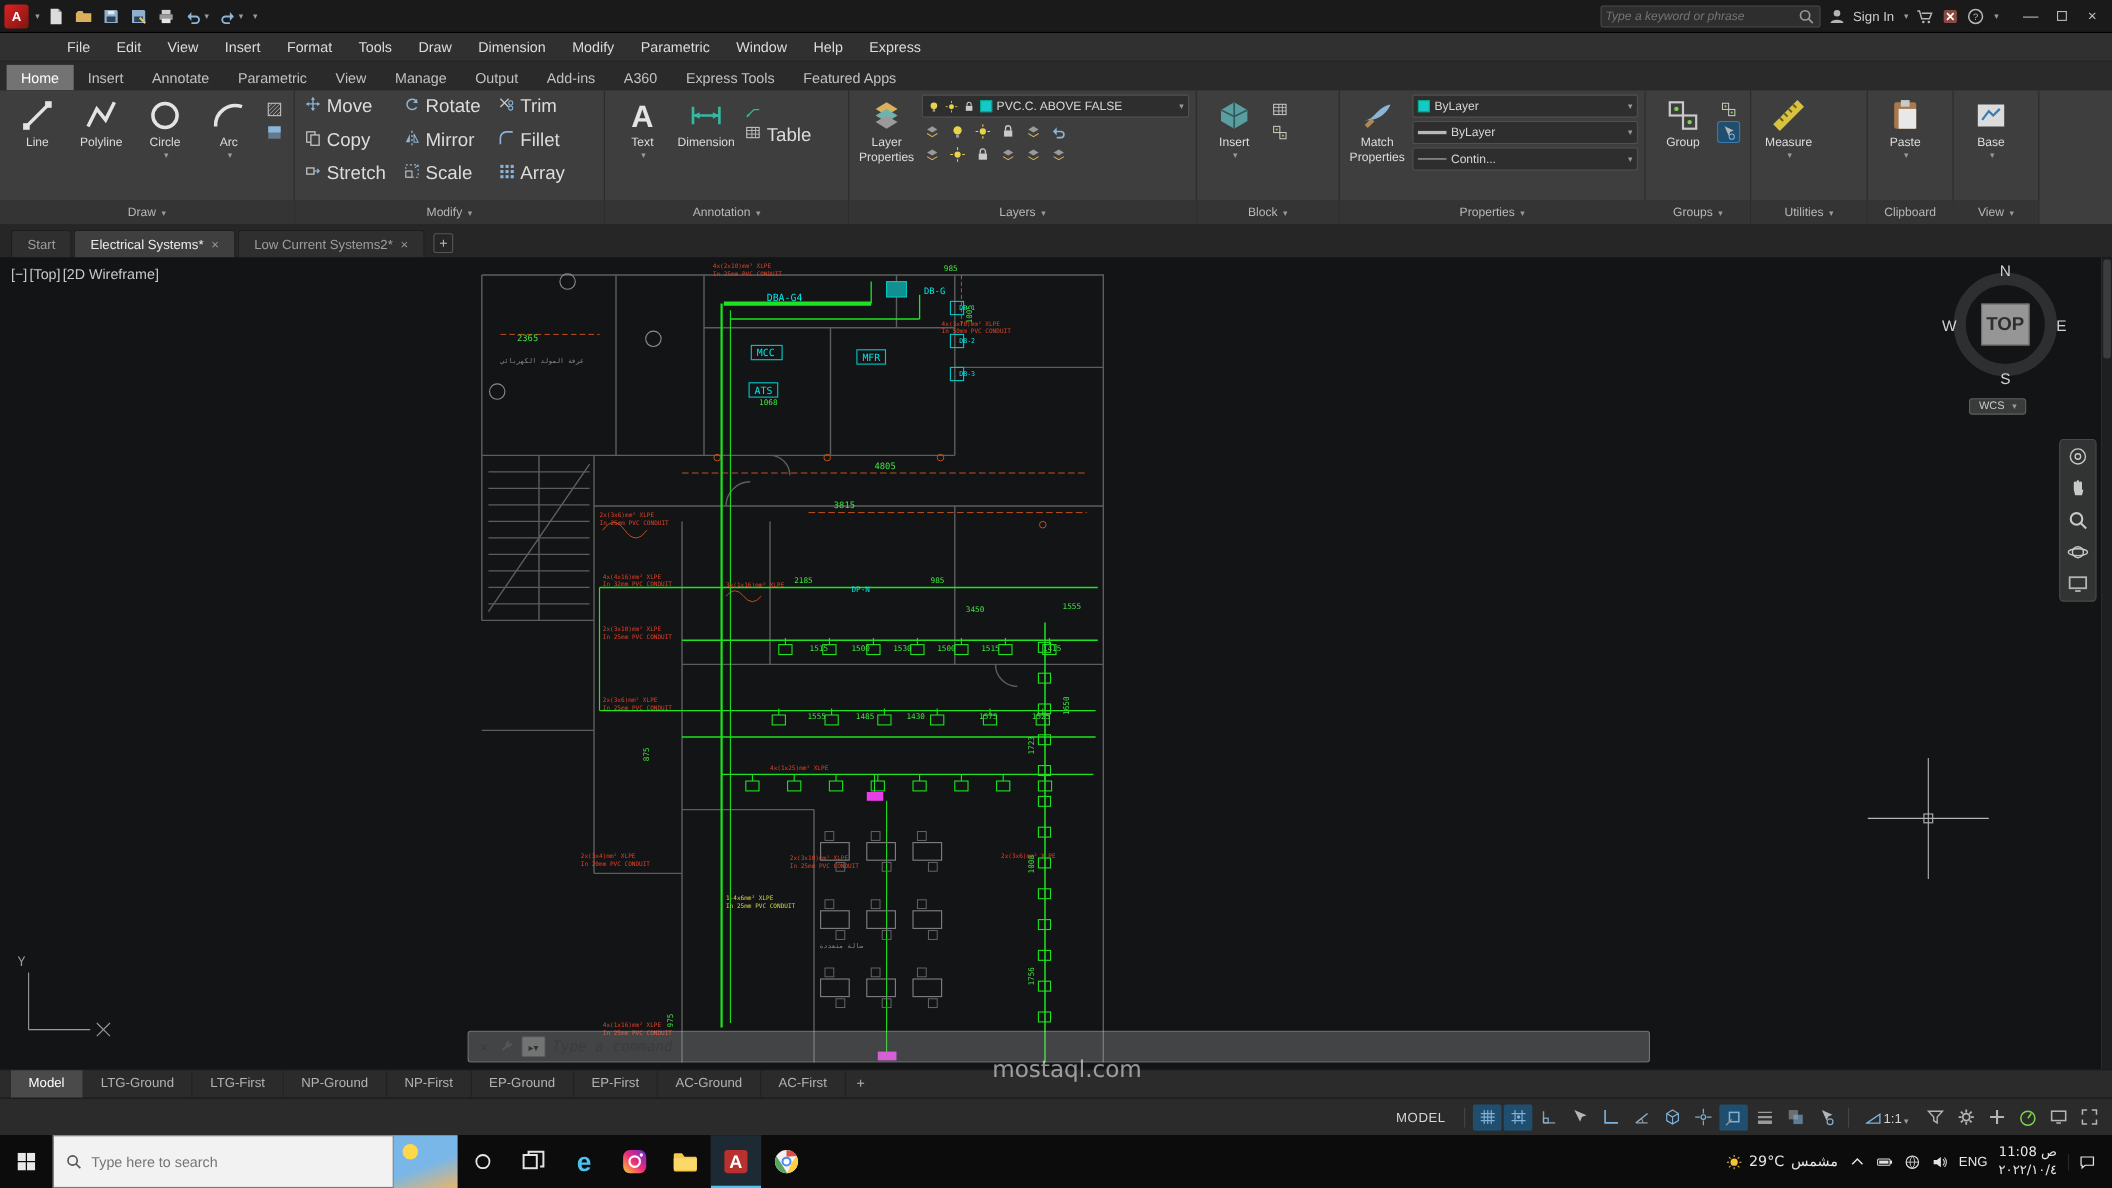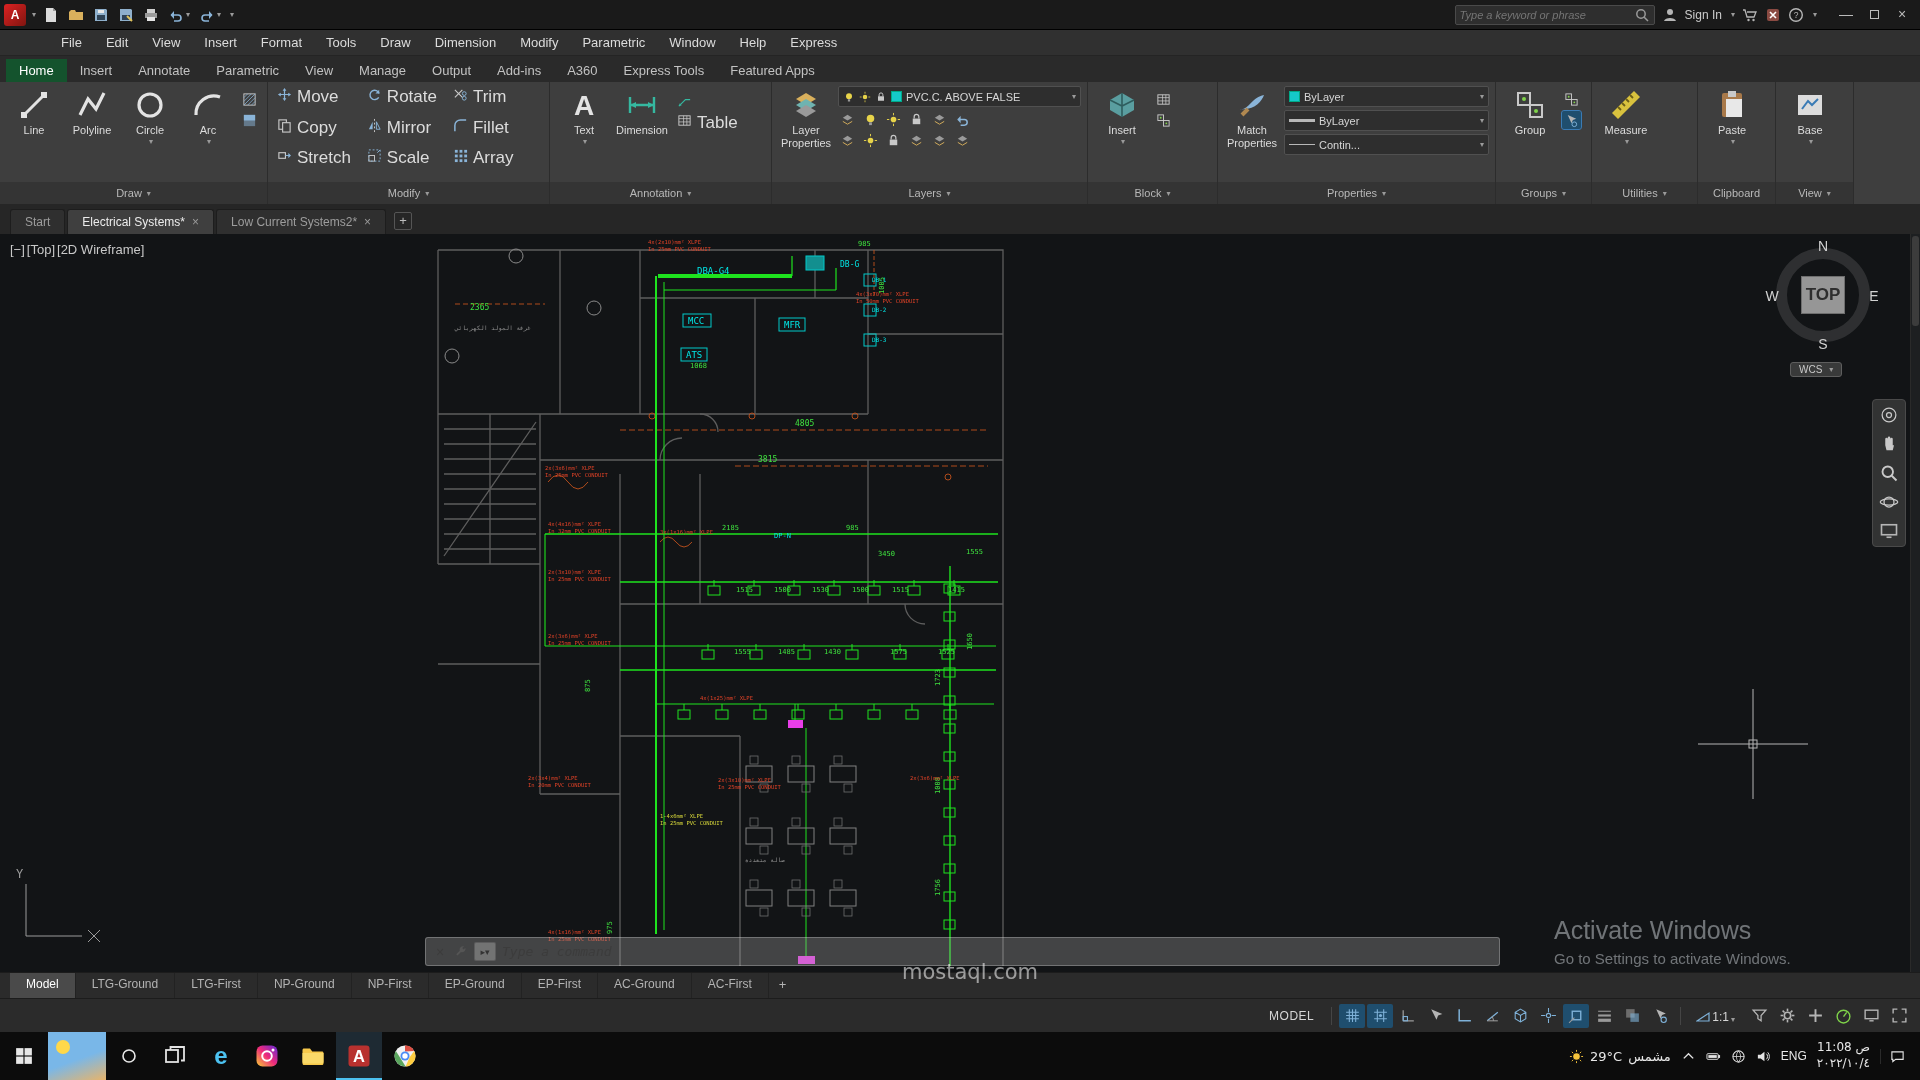--- a/index.html
+++ b/index.html
@@ -25,21 +25,21 @@
   .wc{width:28px;height:22px;text-align:center;line-height:20px;color:#bbb;font-size:14px}
   .wc-box span{display:inline-block;width:9px;height:9px;border:1px solid #bbb;margin-top:6px}
 
   
   .menu-bar{flex:0 0 26px;background:#303030;display:flex;align-items:center;padding-left:50px;gap:2px;border-bottom:1px solid #242424}
   .menu-item{padding:3px 11px;font-size:13px;color:#dcdcdc}
 
   
   .ribbon-tabs{flex:0 0 26px;background:#2a2a2a;display:flex;align-items:flex-end;padding-left:6px}
   .rtab{padding:4px 13px;font-size:13px;color:#c2c2c2}
-  .rtab.active{background:#14532d;color:#fff}
+  .rtab.active{background:#737373;color:#fff}
 
   
   .ribbon{flex:0 0 122px;background:#3e3e3e;display:flex;align-items:stretch;overflow:hidden}
   .panel{display:flex;flex-direction:column;border-right:1px solid #2c2c2c}
   .panel-body{flex:1;display:flex;align-items:flex-start;padding:4px 6px;gap:4px}
   .panel-label{flex:0 0 22px;background:#343434;color:#b8b8b8;font-size:11px;display:flex;align-items:center;justify-content:center;gap:3px}
   .big-tools{display:flex;gap:2px}
   .big-tool{width:56px;display:flex;flex-direction:column;align-items:center;padding:3px 1px;border-radius:2px;color:#dcdcdc}
   .big-icon{width:32px;height:32px;display:block}
   .big-label{font-size:11px;text-align:center;margin-top:3px;white-space:pre-line;line-height:1.15}
@@ -1294,20 +1294,29 @@
           <svg viewBox="0 0 16 16" width="100%" height="100%">
             <g fill="#e8e8e8">
               <rect x="1" y="1" width="6.5" height="6.5"></rect>
               <rect x="8.5" y="1" width="6.5" height="6.5"></rect>
               <rect x="1" y="8.5" width="6.5" height="6.5"></rect>
               <rect x="8.5" y="8.5" width="6.5" height="6.5"></rect>
             </g>
           </svg>
         </span>
       </div>
+    <div class="tb-searchbox">
+      <span class="qi">
+          <svg viewBox="0 0 16 16" width="100%" height="100%">
+            <circle cx="7" cy="7" r="4.2" fill="none" stroke="#555" stroke-width="1.5"></circle>
+            <line x1="10.2" y1="10.2" x2="14" y2="14" stroke="#555" stroke-width="1.5"></line>
+          </svg>
+        </span>
+      <input placeholder="Type here to search" style="">
+    </div>
     <div class="weather-tile">
         <span class="sun"></span>
       </div>
     <div class="cortana-btn">
         <span class="qi">
           <svg viewBox="0 0 16 16" width="100%" height="100%">
             <circle cx="8" cy="8" r="6" fill="none" stroke="#e8e8e8" stroke-width="1.6"></circle>
           </svg>
         </span>
       </div>
@@ -1430,20 +1439,16 @@
       <div class="notify-strip">
           <span class="qi">
             <svg viewBox="0 0 16 16" width="100%" height="100%">
               <path d="M2 3h12v8H6l-3 2.5V11H2z" fill="none" stroke="#e3e3e3" stroke-width="1.2"></path>
             </svg>
           </span>
         </div>
     </div>
   </div>
 
-  <div class="activate">
-    <div class="l1">Activate Windows</div>
-    <div class="l2">Go to Settings to activate Windows.</div>
-  </div>
   <div class="mostaql">
     <div class="dom">mostaql.com</div>
   </div>
 </div>
 
 </body></html>

